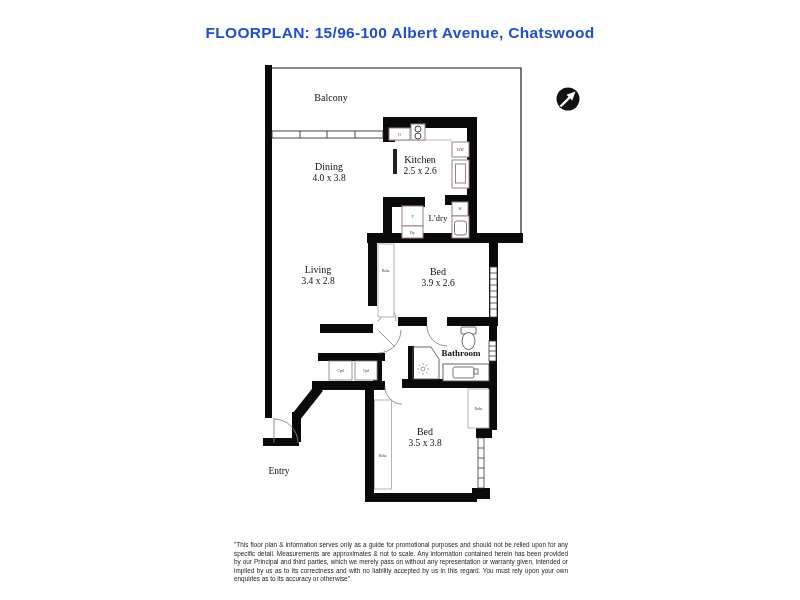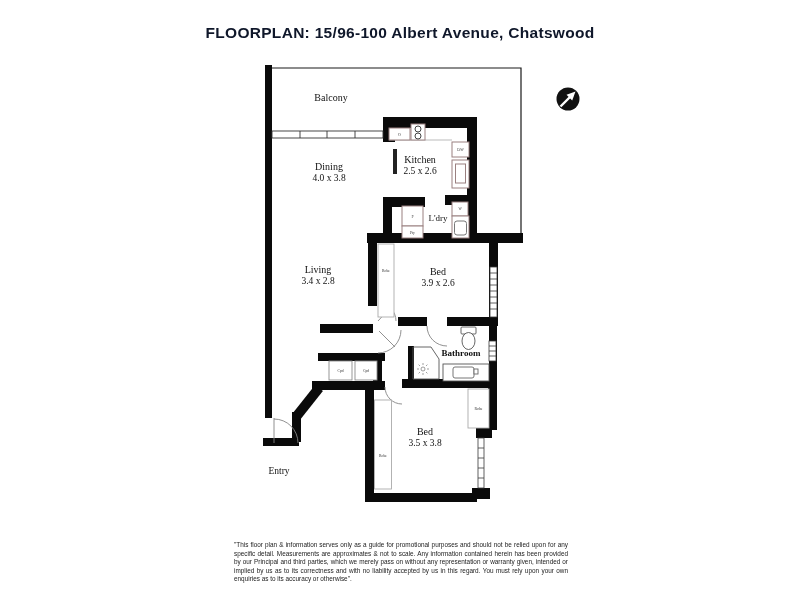--- a/index.html
+++ b/index.html
@@ -1,20 +1,20 @@
 <!DOCTYPE html>
 <html><head>
 <meta charset="utf-8">
 <style>
   html,body{margin:0;padding:0;background:#fff;}
   #page{position:relative;width:800px;height:600px;background:#ffffff;overflow:hidden;
         font-family:"Liberation Sans",sans-serif;}
   #title{position:absolute;left:0;top:24px;width:800px;text-align:center;
          font-family:"Liberation Sans",sans-serif;font-weight:bold;font-size:15.5px;
-         letter-spacing:.3px;color:#0f172a;}
+         letter-spacing:.3px;color:#1d4ed8;}
   #plan-svg{position:absolute;left:255px;top:55px;}
   #disclaimer{position:absolute;left:234px;top:541px;width:334px;
               font-family:"Liberation Sans",sans-serif;font-size:6.4px;line-height:8.6px;
               color:#222;text-align:justify;}
   .room-label{font-family:"Liberation Serif",serif;fill:#111;}
   .fix-label{font-family:"Liberation Serif",serif;fill:#333;}
 </style>
 </head>
 <body>
 

